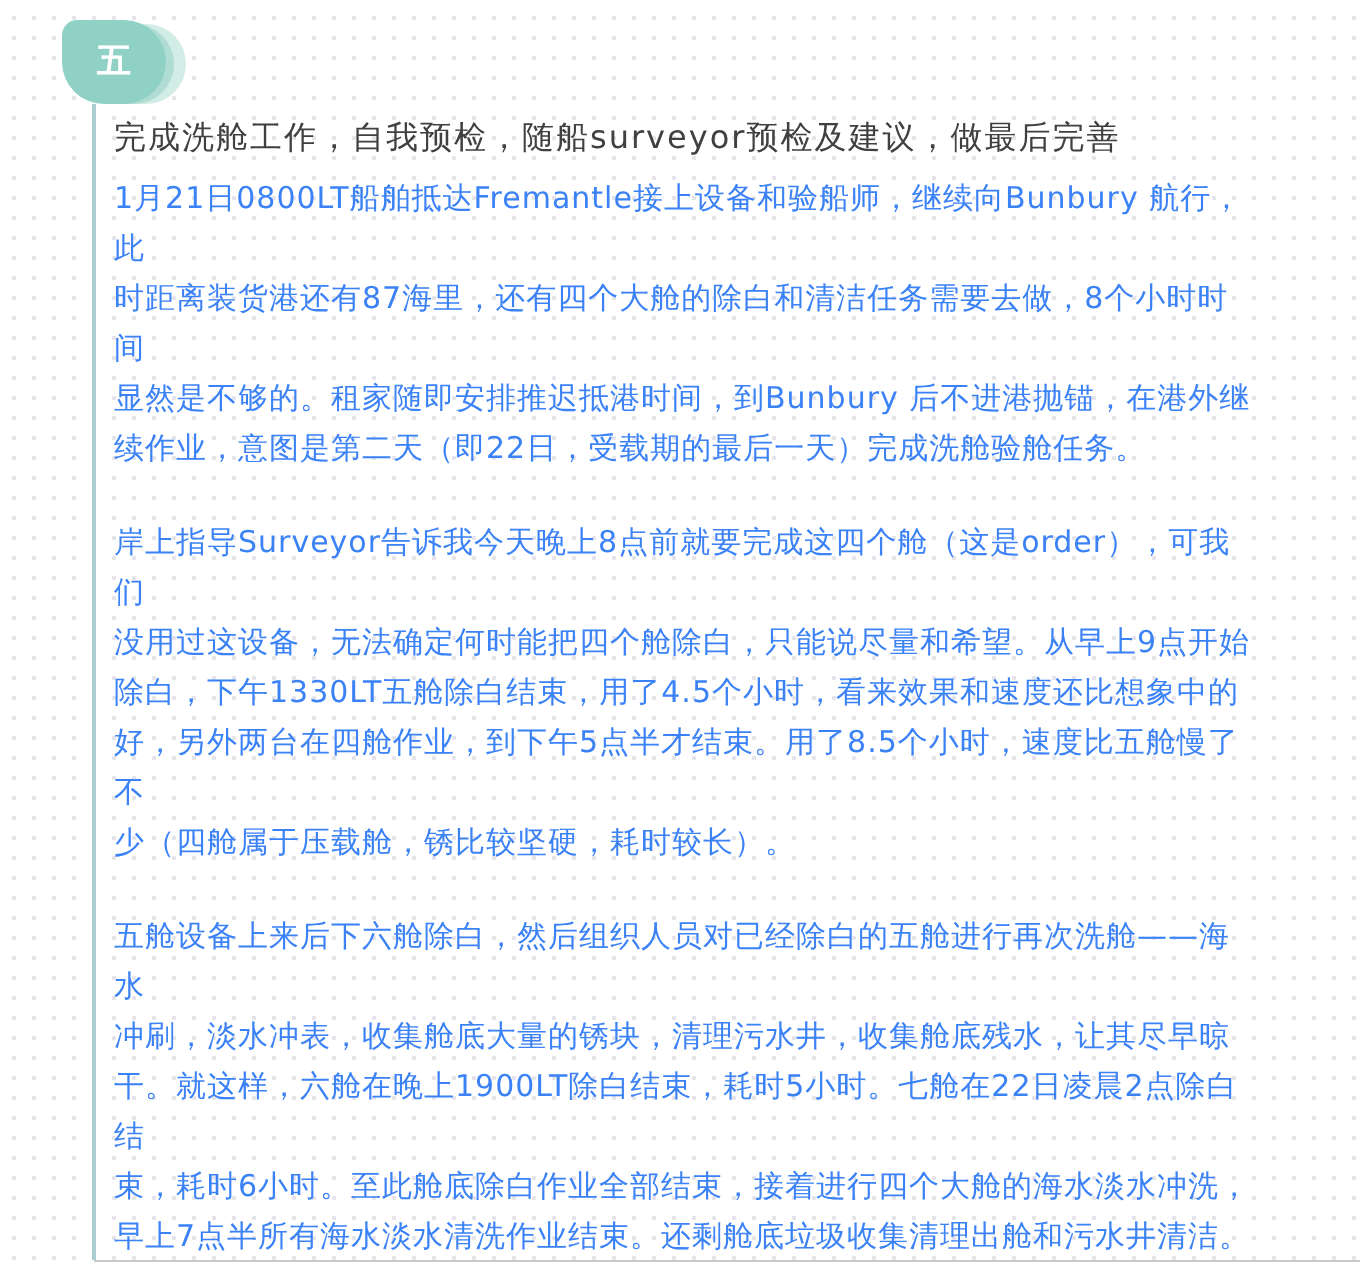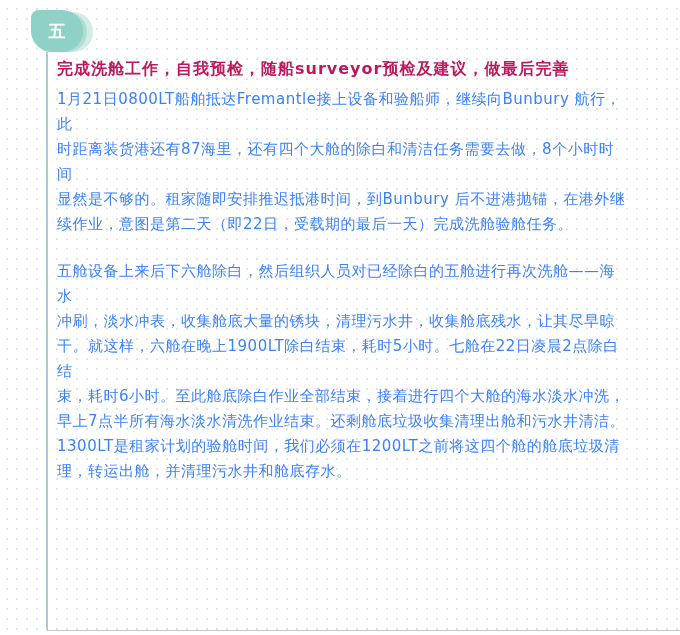--- a/index.html
+++ b/index.html
@@ -73,22 +73,22 @@
   .content {
     position: absolute;
     left: 57px;
     top: 56px;
     width: 570px;
   }
   .heading {
     margin: 0 0 6px 0;
     font-size: 16px;
     line-height: 25px;
-    font-weight: bold;
-    color: #be185d;
+    font-weight: normal;
+    color: #404040;
     letter-spacing: 1px;
   }
   .para {
     margin: 0 0 22px 0;
     font-size: 15px;
     line-height: 25px;
     color: #3b82f6;
     letter-spacing: 0.5px;
     white-space: pre-line;   
   }
@@ -105,20 +105,25 @@
 
 <div class="vline"></div>
 <div class="hline"></div>
 
 <div class="content">
   <h2 class="heading">完成洗舱工作，自我预检，随船surveyor预检及建议，做最后完善</h2>
   <p class="para">1月21日0800LT船舶抵达Fremantle接上设备和验船师，继续向Bunbury 航行，此
 时距离装货港还有87海里，还有四个大舱的除白和清洁任务需要去做，8个小时时间
 显然是不够的。租家随即安排推迟抵港时间，到Bunbury 后不进港抛锚，在港外继
 续作业，意图是第二天（即22日，受载期的最后一天）完成洗舱验舱任务。</p>
+  <p class="para">岸上指导Surveyor告诉我今天晚上8点前就要完成这四个舱（这是order），可我们
+没用过这设备，无法确定何时能把四个舱除白，只能说尽量和希望。从早上9点开始
+除白，下午1330LT五舱除白结束，用了4.5个小时，看来效果和速度还比想象中的
+好，另外两台在四舱作业，到下午5点半才结束。用了8.5个小时，速度比五舱慢了不
+少（四舱属于压载舱，锈比较坚硬，耗时较长）。</p>
   <p class="para">五舱设备上来后下六舱除白，然后组织人员对已经除白的五舱进行再次洗舱——海水
 冲刷，淡水冲表，收集舱底大量的锈块，清理污水井，收集舱底残水，让其尽早晾
 干。就这样，六舱在晚上1900LT除白结束，耗时5小时。七舱在22日凌晨2点除白结
 束，耗时6小时。至此舱底除白作业全部结束，接着进行四个大舱的海水淡水冲洗，
 早上7点半所有海水淡水清洗作业结束。还剩舱底垃圾收集清理出舱和污水井清洁。
 1300LT是租家计划的验舱时间，我们必须在1200LT之前将这四个舱的舱底垃圾清
 理，转运出舱，并清理污水井和舱底存水。</p>
 </div>
 
 </body></html>

